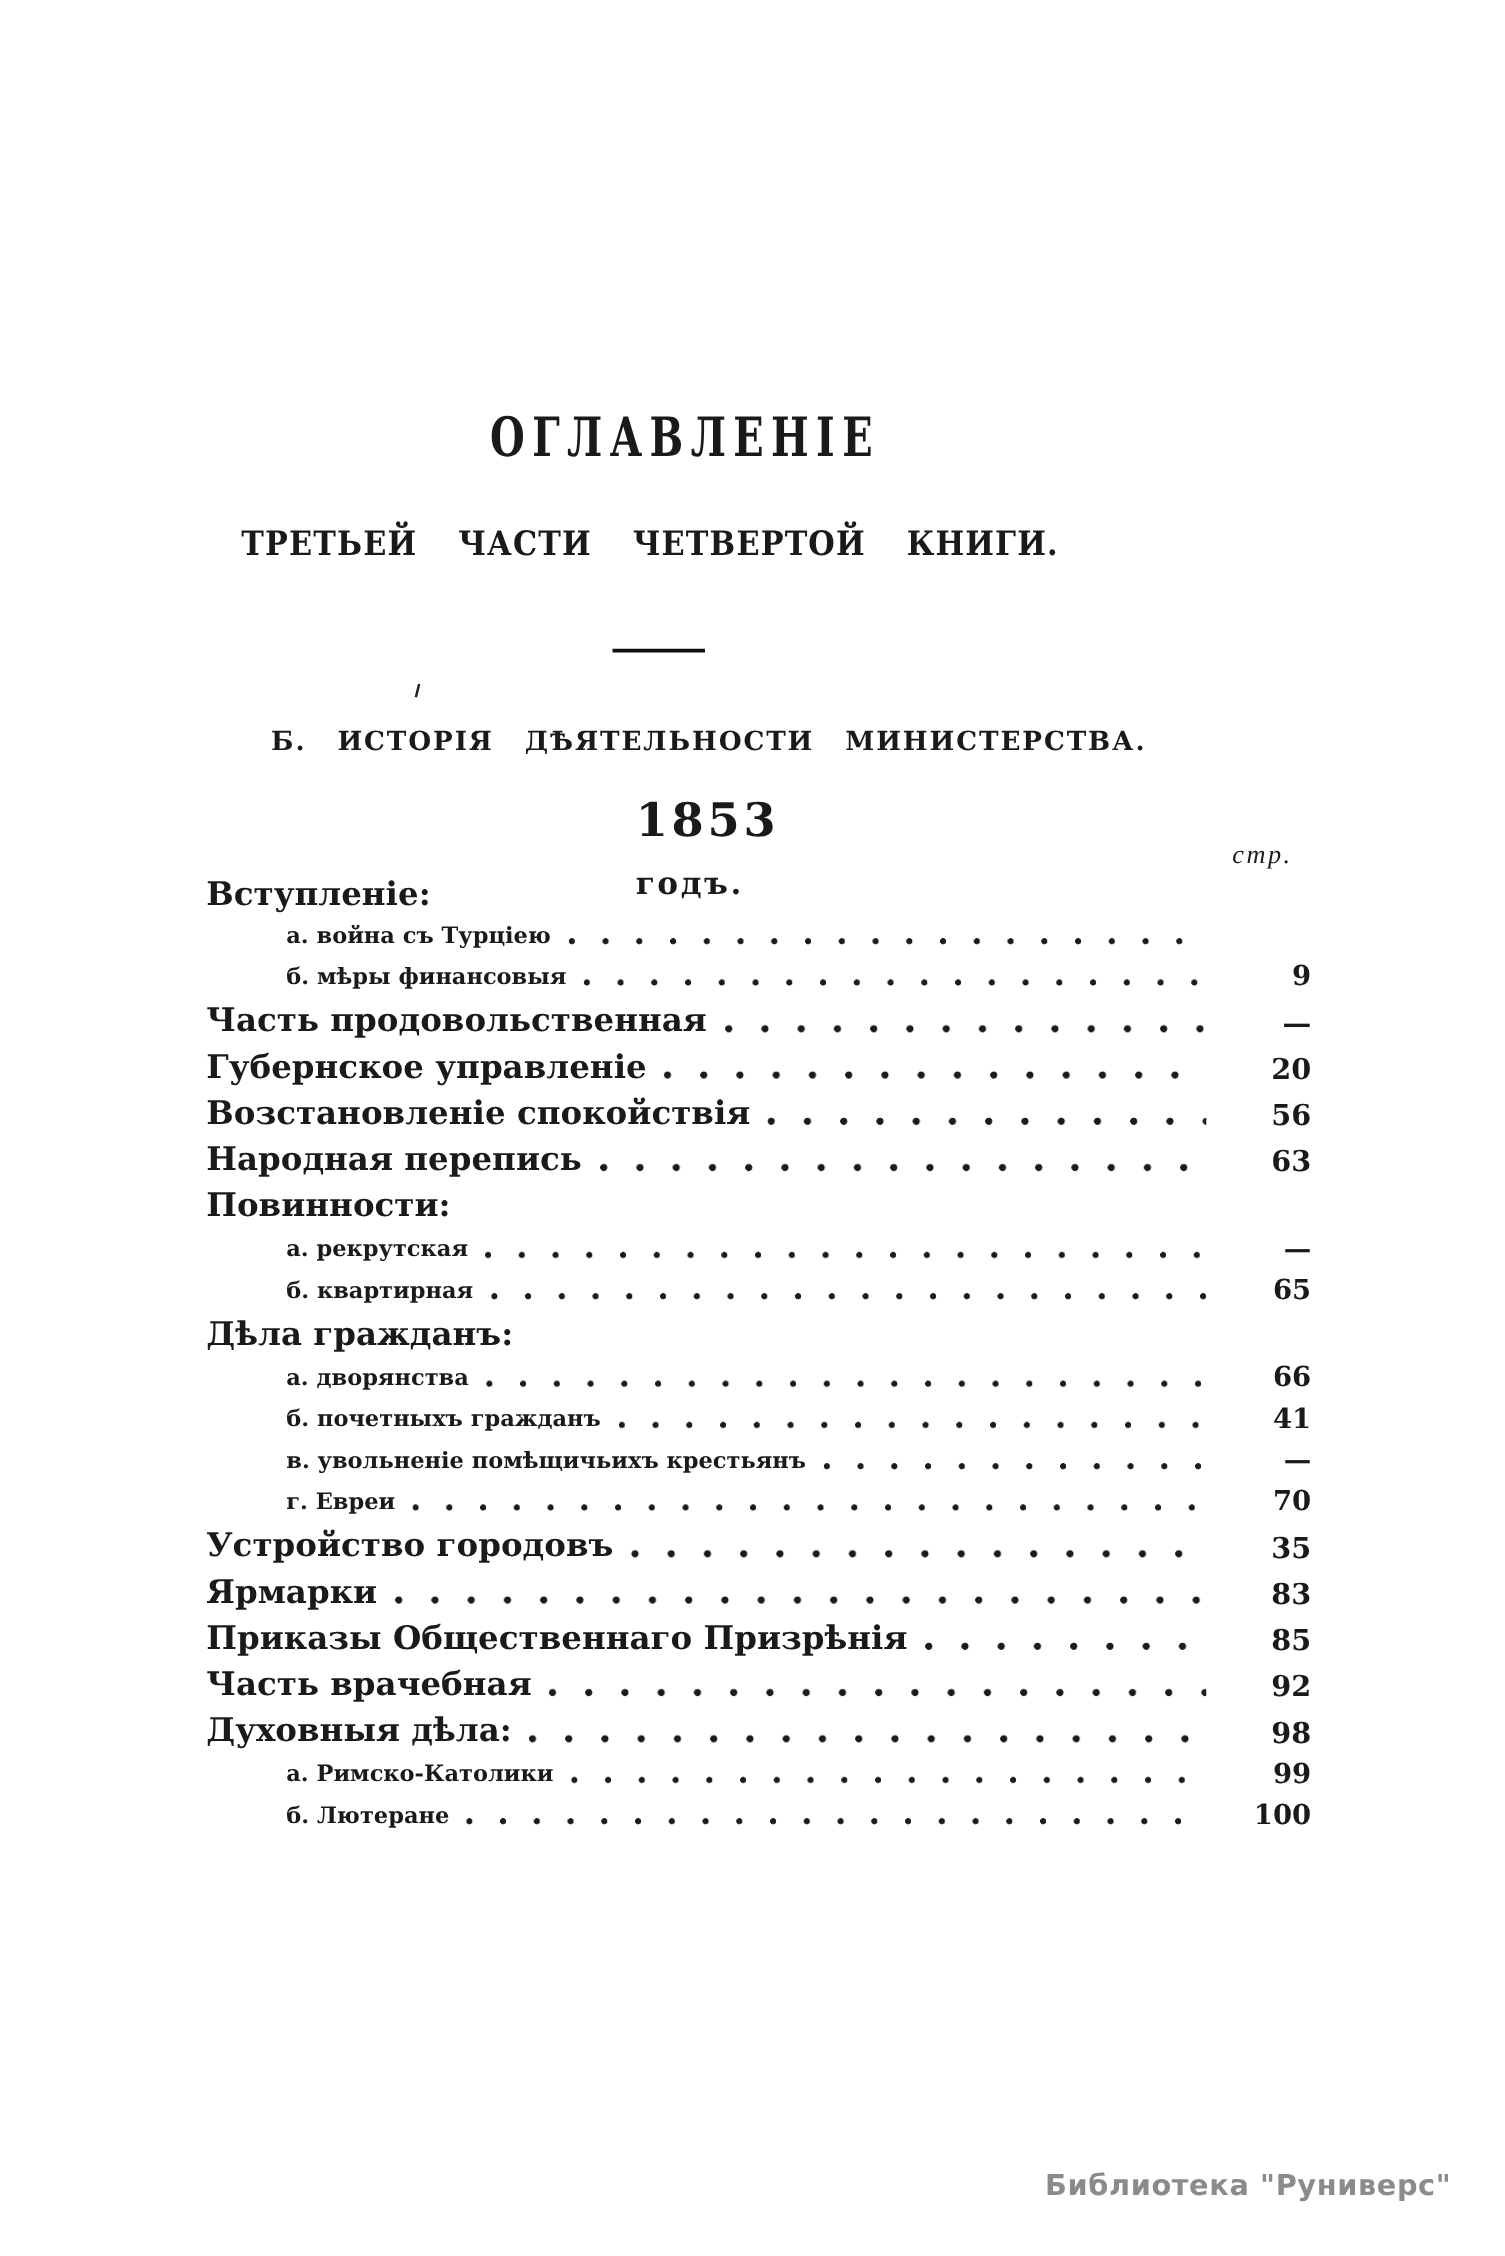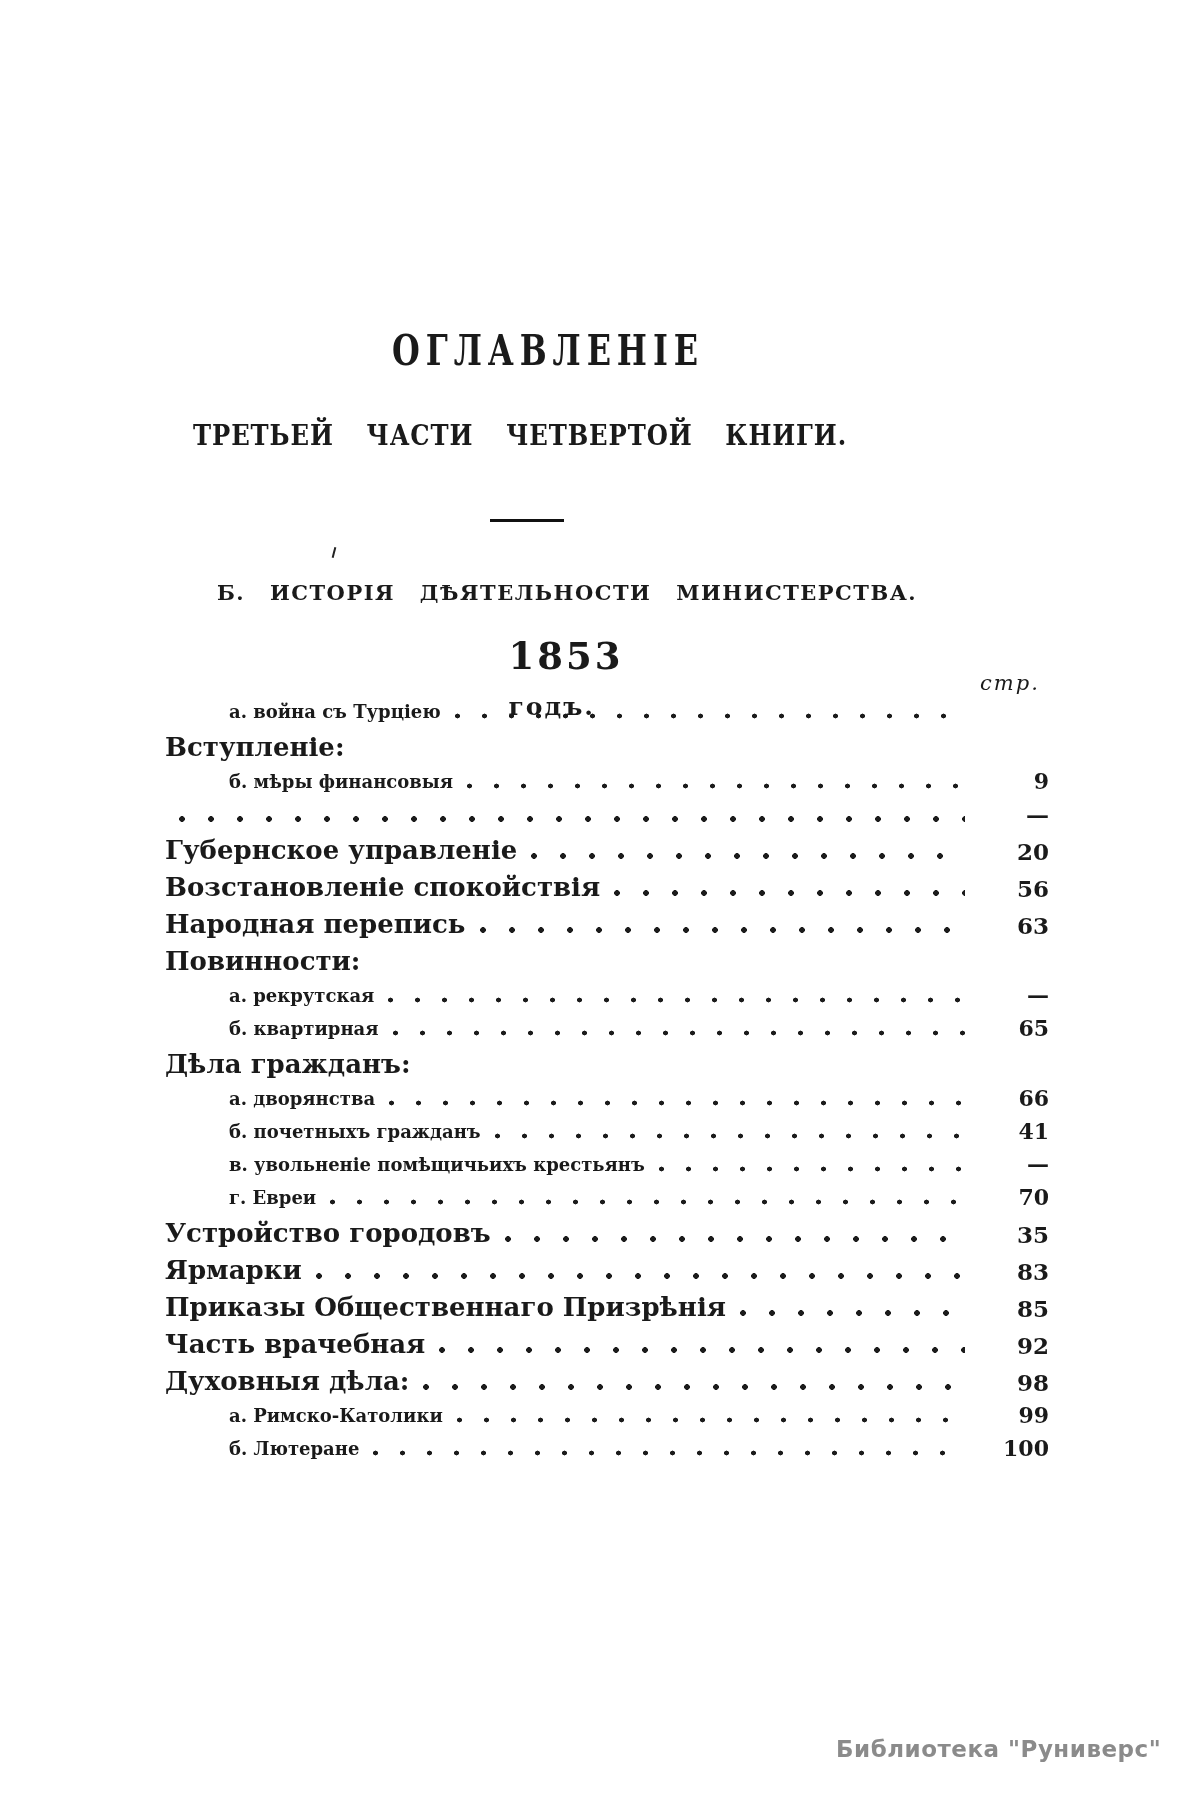--- a/index.html
+++ b/index.html
@@ -46,21 +46,21 @@
     position: absolute; top: 634px; left: 566px;
     transform: translateX(-50%);
     display: flex; align-items: baseline; gap: 14px;
     font-weight: bold; white-space: nowrap; flex-direction: column;
   }
   .year-number { font-size: 37px; letter-spacing: 3px; }
   .year-suffix { font-size: 25px; letter-spacing: 2px; }
   .page-col-label {
     position: absolute; top: 671px; left: 1010px;
     transform: translateX(-50%);
-    font-style: italic; font-size: 21px; letter-spacing: 2px;
+    font-style: italic; font-size: 21px; letter-spacing: 2px; font-family: Liberation Serif, serif;
   }
 
   .toc { position: absolute; top: 701px; left: 165px; width: 884px; }
   .row { display: flex; align-items: flex-end; }
   .row.main {
     font-size: 26px; font-weight: bold;
     line-height: 30px; margin-bottom: 7px;
   }
   .row.sub {
     font-size: 18px; font-weight: bold;
@@ -113,36 +113,37 @@
   <h3 class="section-heading" style="margin:0;text-align:center;">Б. ИСТОРІЯ ДѢЯТЕЛЬНОСТИ МИНИСТЕРСТВА.</h3>
 
   <div class="year-heading">
     <span class="year-number">1853</span>
     <span class="year-suffix">годъ.</span>
   </div>
 
   <div class="page-col-label">стр.</div>
 
   <div class="toc">
-      <div class="row sub">
-    <span class="label">а. война съ Турціею</span>
-    <span class="leader"></span>
-    <span class="pagenum"></span>
-  </div>
       <div class="row main noleader">
     <span class="label">Вступленіе:</span>
     <span class="leader"></span>
     <span class="pagenum"></span>
   </div>
       <div class="row sub">
+    <span class="label">а. война съ Турціею</span>
+    <span class="leader"></span>
+    <span class="pagenum"></span>
+  </div>
+      <div class="row sub">
     <span class="label">б. мѣры финансовыя</span>
     <span class="leader"></span>
     <span class="pagenum">9</span>
   </div>
       <div class="row main">
+    <span class="label">Часть продовольственная</span>
     <span class="leader"></span>
     <span class="pagenum">—</span>
   </div>
       <div class="row main">
     <span class="label">Губернское управленіе</span>
     <span class="leader"></span>
     <span class="pagenum">20</span>
   </div>
       <div class="row main">
     <span class="label">Возстановленіе спокойствія</span>

